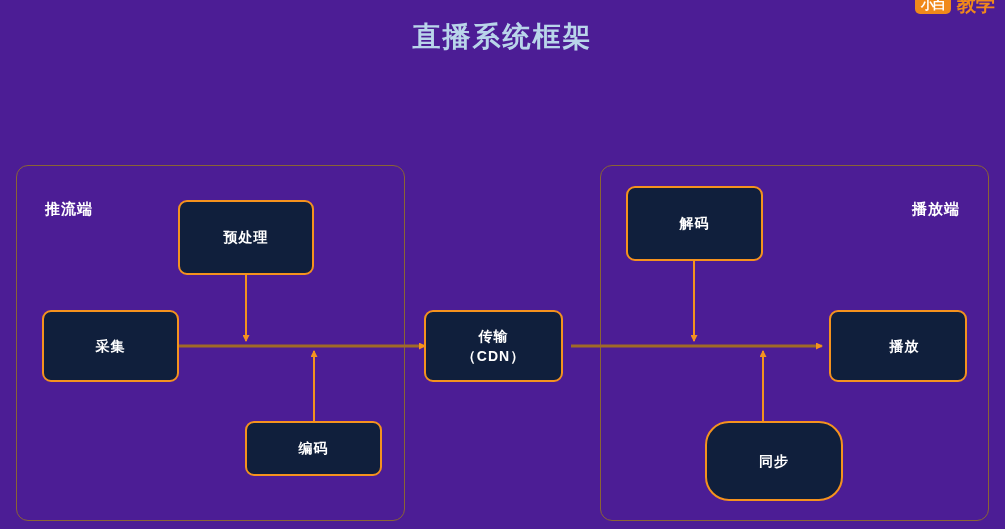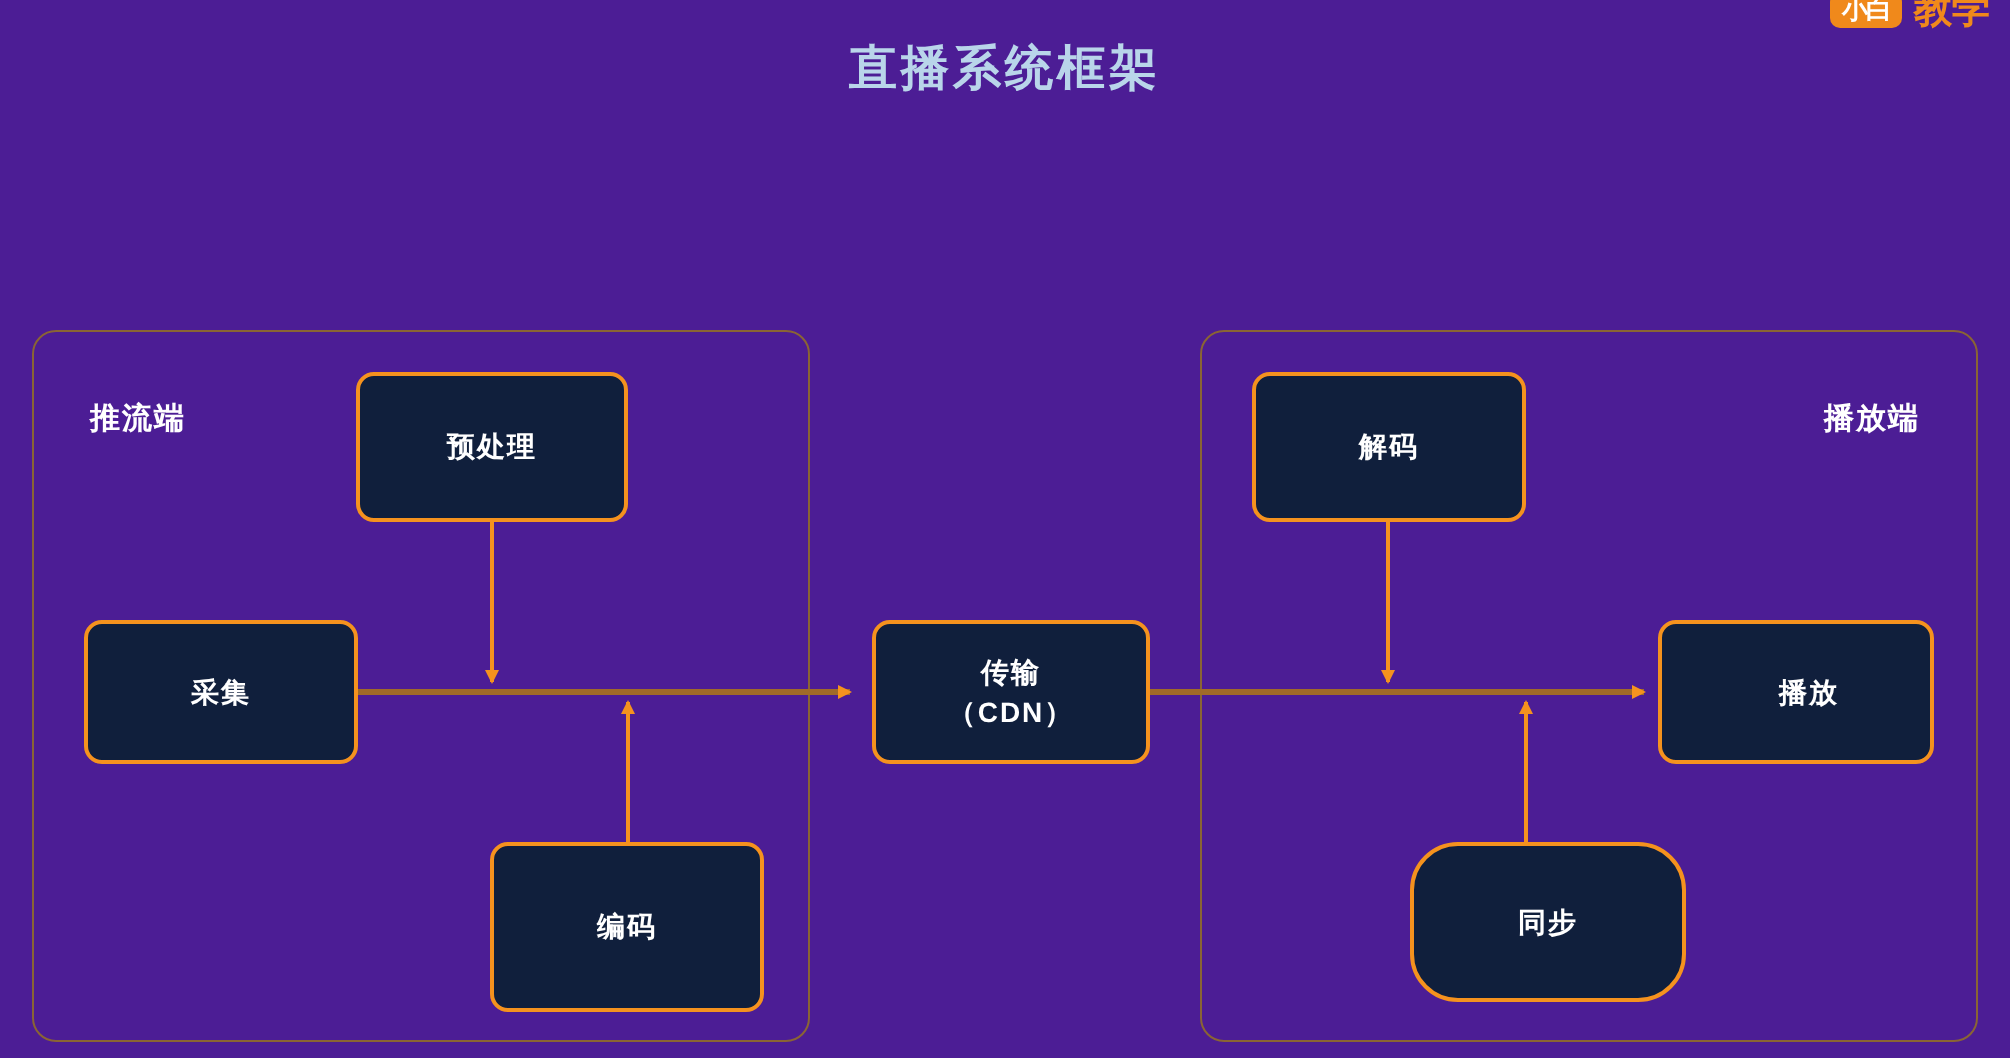--- a/index.html
+++ b/index.html
@@ -25,21 +25,21 @@
   }
   #wm-text {
     color:#f0891b; font-size:19px; font-weight:bold; white-space:nowrap;
   }
 
   
   #title {
     position:absolute; left:0; top:18px; width:1005px;
     text-align:center;
     color:#b9d5ea;
-    font-size:24px; font-weight:bold;
+    font-size:28px; font-weight:bold;
     letter-spacing:2px;
   }
 
   
   .panel {
     position:absolute;
     border:1px solid #8a6434;
     border-radius:12px;
     background:transparent;
     padding-left:44px;
@@ -58,24 +58,24 @@
     position:absolute;
     border:2px solid #f5921e;
     border-radius:9px;
     background:#101f3c;
     display:flex; align-items:center; justify-content:center;
     color:#ffffff; font-size:14px; font-weight:bold;
     line-height:1.45; text-align:center;
     letter-spacing:1px;
     z-index:3;
   }
-  #node-preprocess { left:178px; top:186px; width:136px; height:75px; }
+  #node-preprocess { left:178px; top:200px; width:136px; height:75px; }
   #node-capture    { left:42px;  top:310px; width:137px; height:72px;text-align:center; }
-  #node-encode     { left:245px; top:421px; width:137px; height:85px; }
-  #node-transport  { left:436px; top:310px; width:139px; height:72px; }
+  #node-encode     { left:245px; top:421px; width:137px; height:55px; }
+  #node-transport  { left:424px; top:310px; width:139px; height:72px; }
   #node-decode     { left:626px; top:186px; width:137px; height:75px; }
   #node-play       { left:829px; top:310px; width:138px; height:72px;padding-left:13px; }
   #node-sync       { left:705px; top:421px; width:138px; height:80px;border-radius:24px; }
 
   
   #wires { position:absolute; left:0; top:0; width:1005px; height:529px; z-index:1; }
 </style>
 </head>
 <body>
 

